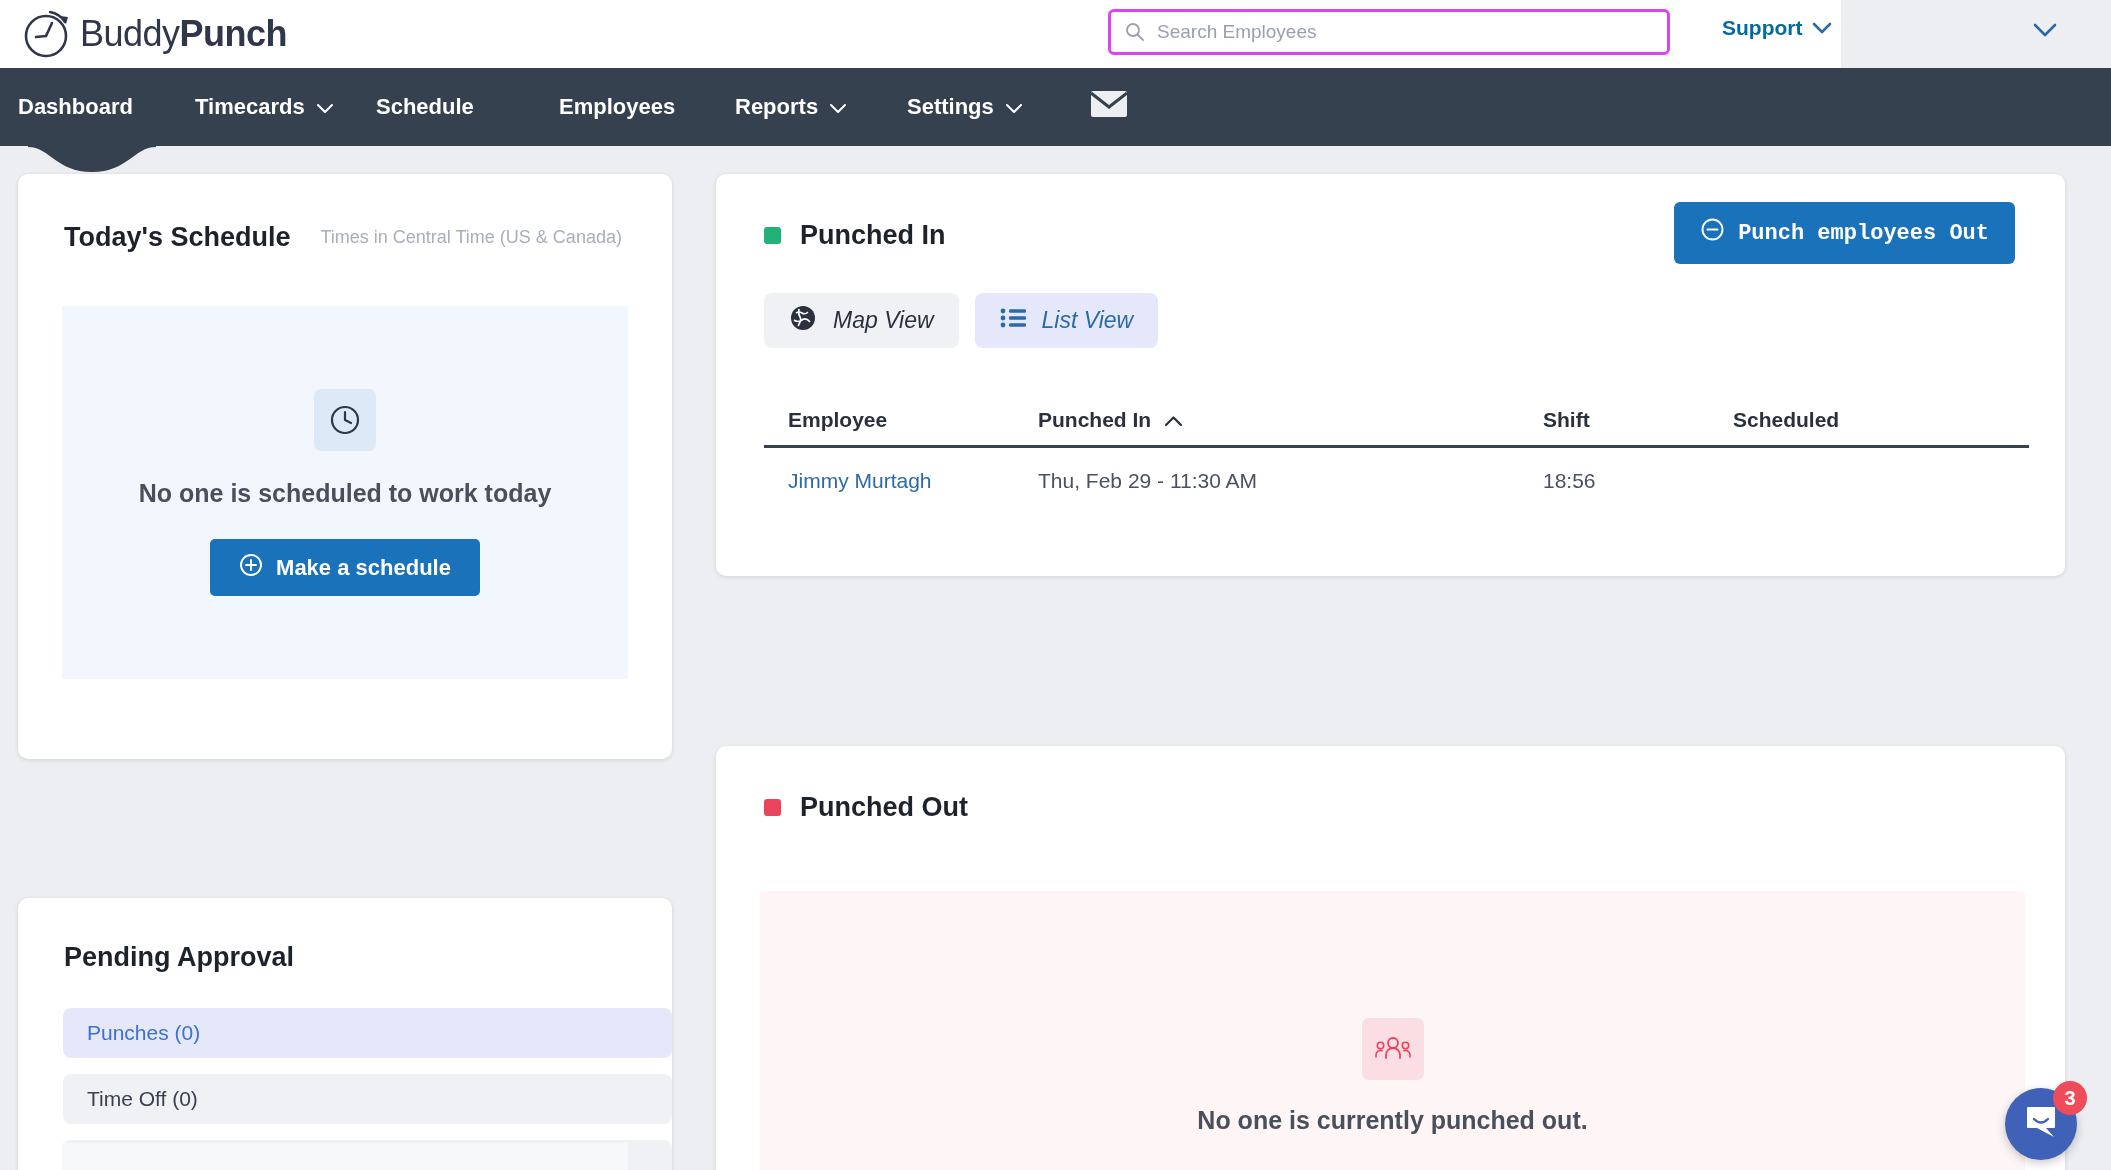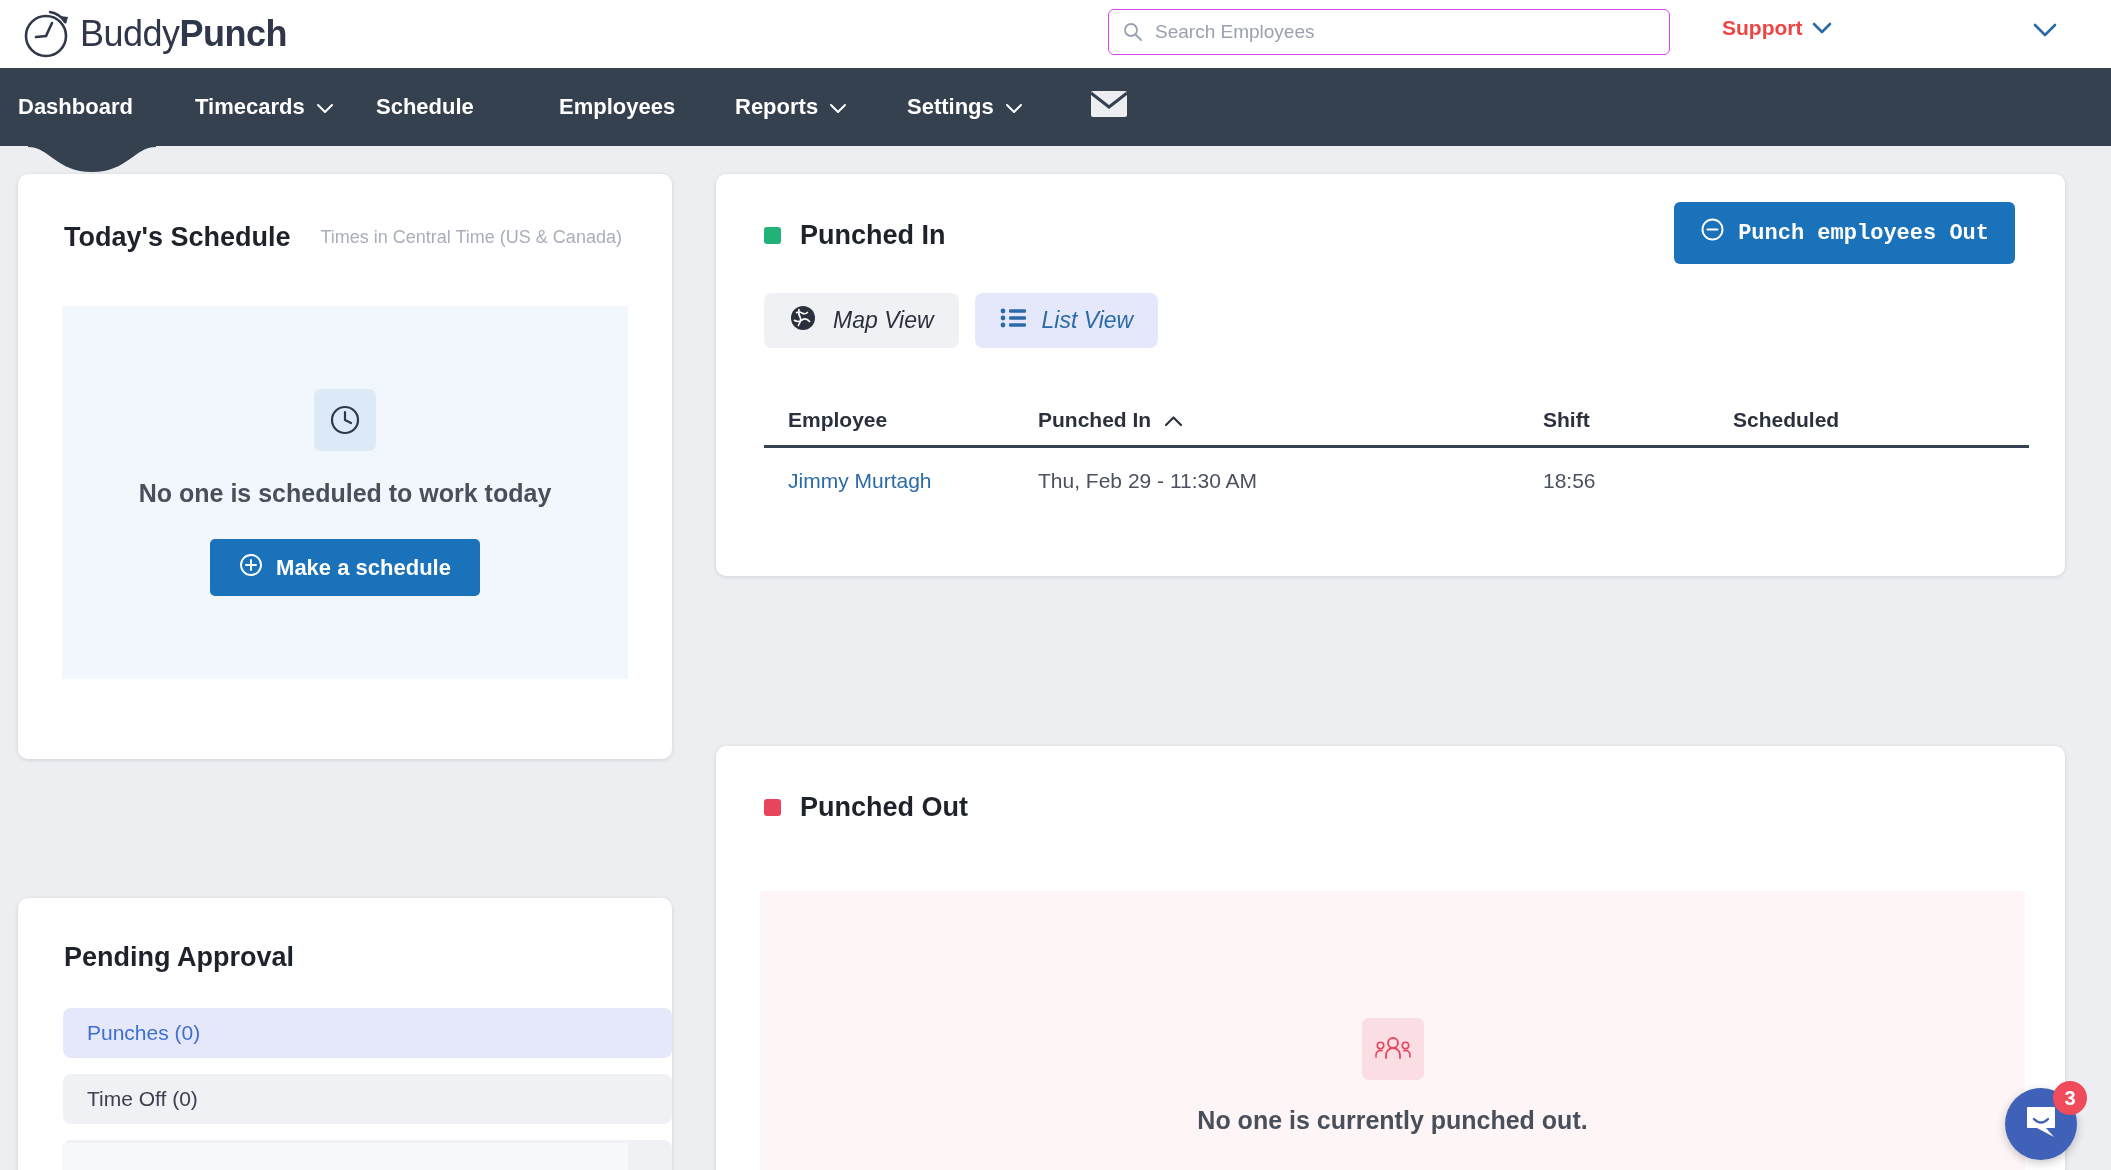--- a/index.html
+++ b/index.html
@@ -7,48 +7,48 @@
   html, body {
     width: 2111px; height: 1170px;
     background: #eceef1;
     font-family: "Liberation Sans", sans-serif;
     overflow: hidden;
   }
 
   
   .topbar {
     position: absolute; top: 0; left: 0;
-    width: 2111px; height: 68px;
+    width: 1841px; height: 68px;
     background: #ffffff;
     display: flex; align-items: center;
   }
   .logo-wrap { position: absolute; left: 20px; top: 6px; display: flex; align-items: center; }
   .logo-mark { width: 56px; height: 56px; position: relative; }
   .logo-text { font-size: 36px; color: #31374a; margin-left: 4px; letter-spacing: -0.5px; }
   .logo-text .b { font-weight: 400; }
   .logo-text .p { font-weight: 700; }
 
   .search-box {
     position: absolute; left: 1108px; top: 9px;
     width: 562px; height: 46px;
-    border: 1px solid #d946ef; border-radius: 6px;
+    border: 3px solid #d946ef; border-radius: 6px;
     background: #fff;
     display: flex; align-items: center; padding: 0 14px;
   }
   .search-icon { width: 20px; height: 20px; flex: 0 0 20px; margin-right: 12px; }
   .search-input {
     border: none; outline: none; background: transparent;
     font-size: 19px; color: #6d7385; width: 100%;
     font-family: "Liberation Sans", sans-serif;
   }
   .search-input::placeholder { color: #9aa0b0; }
 
   .support-link {
     position: absolute; left: 1722px; top: 16px;
-    font-size: 21px; font-weight: 700; color: #ef4444;
+    font-size: 21px; font-weight: 700; color: #0369a1;
     display: flex; align-items: center; gap: 10px; cursor: pointer;
   }
   .chev { display: inline-block; }
   .user-chev { position: absolute; left: 2032px; top: 22px; cursor: pointer; }
 
   
   .navbar {
     position: absolute; top: 68px; left: 0;
     width: 2111px; height: 78px;
     background: #36414f;

